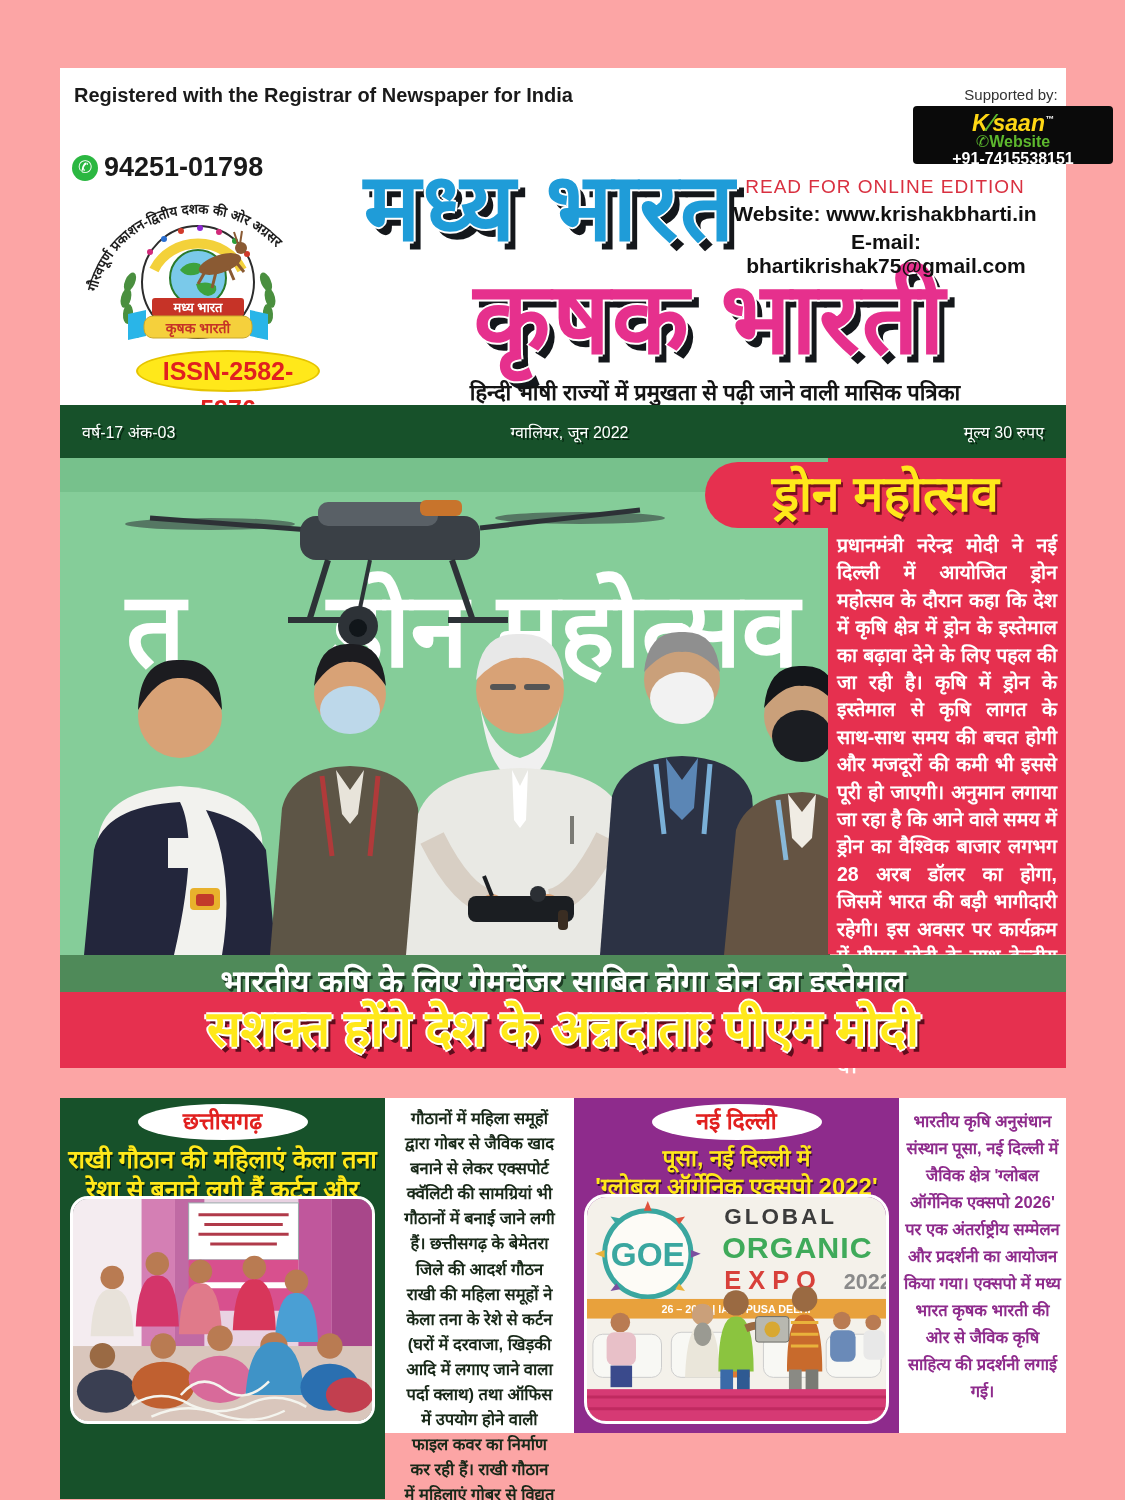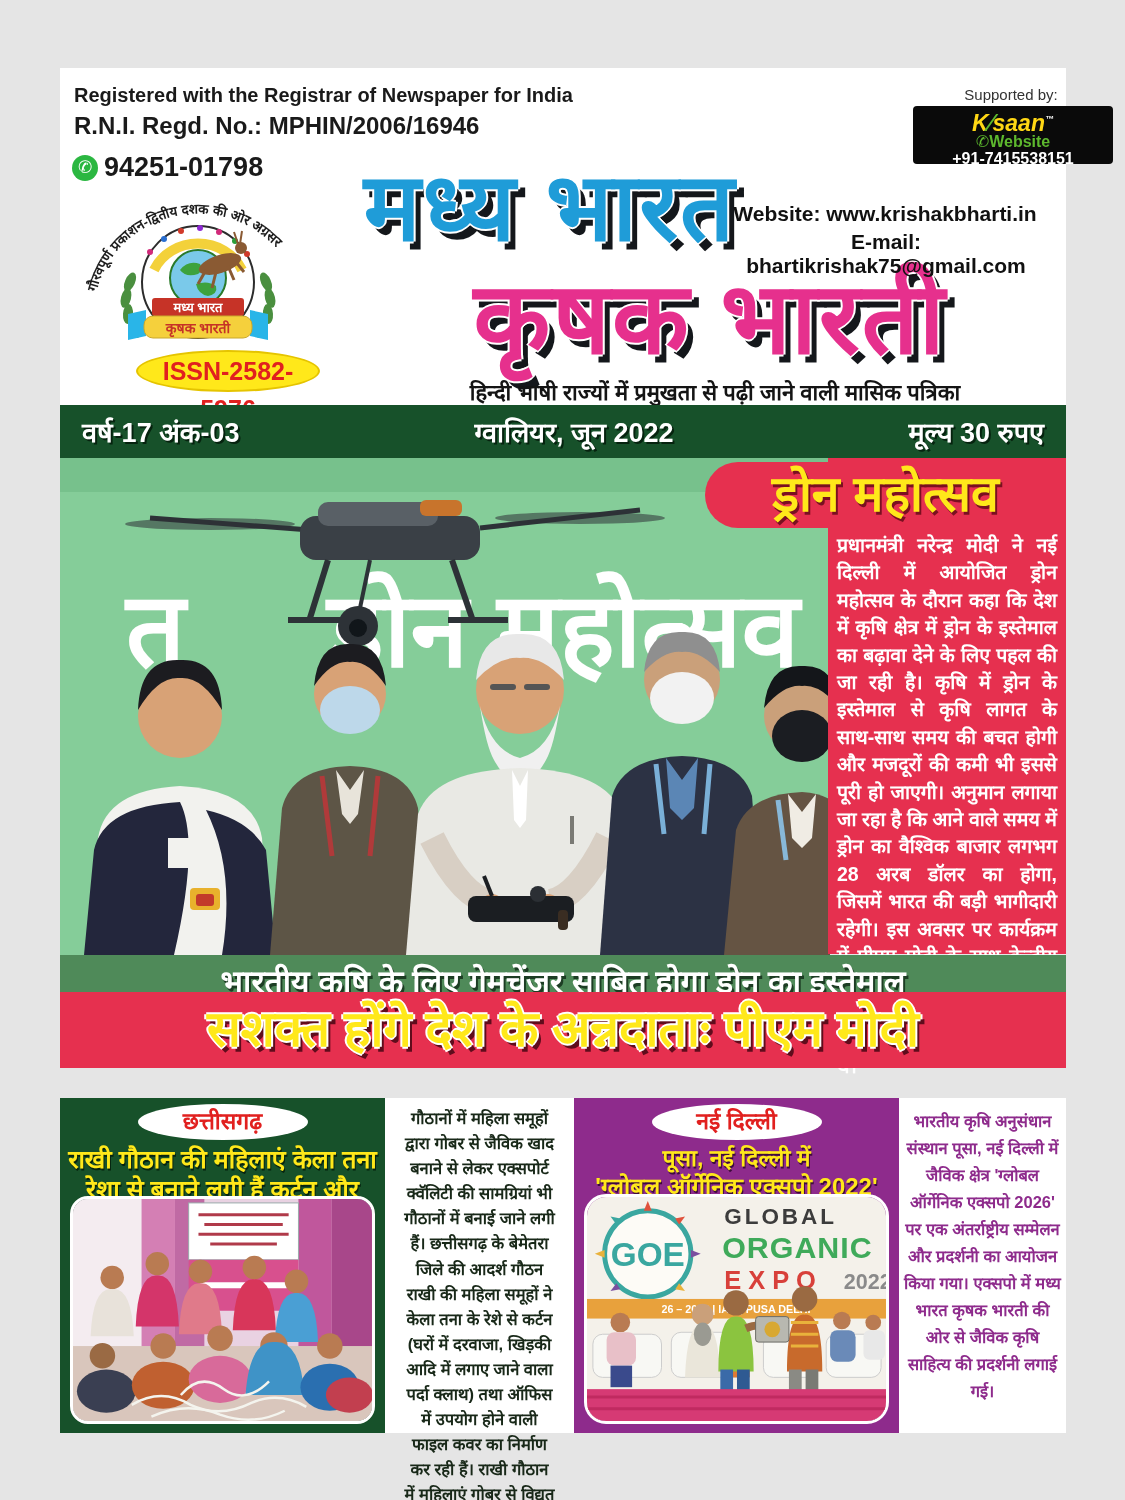--- a/index.html
+++ b/index.html
@@ -1,18 +1,18 @@
 <!DOCTYPE html>
 <html><head>
 <meta charset="utf-8">
 <style>
   * { margin:0; padding:0; box-sizing:border-box; }
   html,body { background:#8fc492; }
   body { font-family:"Liberation Sans","DejaVu Sans",sans-serif; }
-  #page { position:relative; width:1125px; height:1500px; background:#e5e5e5; overflow:hidden; margin:0 auto; }
+  #page { position:relative; width:1125px; height:1500px; background:#fca5a5; overflow:hidden; margin:0 auto; }
 
   
   .header-card { position:absolute; left:60px; top:68px; width:1006px; height:337px; background:#ffffff; }
   .reg-line { position:absolute; left:14px; top:16px; font-size:20px; font-weight:bold; color:#1a1a1a; }
   .rni-line { position:absolute; left:14px; top:44px; font-size:24px; font-weight:bold; color:#1a1a1a; }
   .phone-row { position:absolute; left:12px; top:84px; display:flex; align-items:center; gap:6px; }
   .wa-icon { width:26px; height:26px; background:#2bb741; border-radius:50%; color:#fff; font-size:17px; line-height:26px; text-align:center; }
   .phone-num { font-size:27px; font-weight:bold; color:#1a1a1a; }
 
   .emblem { position:absolute; left:8px; top:118px; width:260px; height:166px; }
@@ -30,38 +30,38 @@
   .kisaan-leaf { color:#5db82e; }
   .kisaan-tm { font-size:9px; vertical-align:super; color:#fff; }
   .kisaan-line2 { font-size:16px; font-weight:bold; color:#5db82e; line-height:16px; }
   .kisaan-line3 { font-size:16px; font-weight:bold; color:#ffffff; line-height:18px; }
   .read-line { position:absolute; right:16px; top:108px; width:330px; text-align:center; font-size:19px; color:#d93040; letter-spacing:1px; }
   .web-line  { position:absolute; right:16px; top:134px; width:330px; text-align:center; font-size:21px; font-weight:bold; color:#111; }
   .mail-line { position:absolute; right:10px; top:162px; width:340px; text-align:center; font-size:21px; font-weight:bold; color:#111; }
 
   
   .issue-bar { position:absolute; left:60px; top:405px; width:1006px; height:53px; background:#17512a; display:flex; align-items:center; justify-content:space-between; padding:0 22px; }
-  .issue-bar span { color:#ffffff; font-size:27px; font-weight:bold; text-shadow:2px 2px 0 #06230f; }
+  .issue-bar span { color:#ffffff; font-size:16px; font-weight:normal; text-shadow:2px 2px 0 #06230f; }
 
   
   .lead-photo { position:absolute; left:60px; top:458px; width:770px; height:497px; }
   .lead-headbox { position:absolute; left:705px; top:462px; width:361px; height:66px; background:#e6304f; border-radius:34px 0 0 34px; text-align:center; }
   .lead-headline { font-size:50px; font-weight:bold; color:#ffe81a; line-height:64px; text-shadow:2px 3px 0 #7a1020; }
   .lead-panel { position:absolute; left:828px; top:458px; width:238px; height:496px; background:#e6304f; }
   .lead-body { position:absolute; left:9px; top:74px; width:220px; font-size:19.5px; font-weight:bold; color:#ffffff; line-height:27.4px; text-align:justify; }
 
   .strap-green { position:absolute; left:60px; top:955px; width:1006px; height:55px; background:#4f8a59; text-align:center; }
   .strap-green div { font-size:32px; font-weight:bold; color:#ffffff; line-height:55px; text-shadow:2px 3px 0 #1d3d24; }
   .strap-red { position:absolute; left:60px; top:992px; width:1006px; height:76px; background:#e6304f; text-align:center; }
   .strap-red div { font-size:50px; font-weight:bold; color:#ffe81a; line-height:74px;
         text-shadow:-2px 0 0 #fff,2px 0 0 #fff,0 -2px 0 #fff,0 2px 0 #fff,4px 5px 0 #5f0c1c; }
 
   
   .bottom-row { position:absolute; left:60px; top:1098px; width:1006px; height:335px; }
-  .panel-left { position:absolute; left:0; top:0; width:325px; height:335px; background:#17512a; }
+  .panel-left { position:absolute; left:0; top:0; width:325px; height:401px; background:#17512a; }
   .badge-oval { margin:6px auto 0; width:170px; height:36px; background:#ffffff; border-radius:50%; text-align:center; line-height:34px; font-size:23px; font-weight:bold; color:#e1201f; }
   .head-left { margin-top:4px; text-align:center; font-size:25px; font-weight:bold; color:#ffe81a; line-height:30px; text-shadow:1px 2px 0 #06230f; padding:0 6px; }
   .photo-frame { position:absolute; left:10px; top:98px; width:305px; height:228px; border:3px solid #fff; border-radius:18px; overflow:hidden; }
 
   .col-mid { position:absolute; left:325px; top:0; width:189px; height:335px; background:#ffffff; padding:8px 19px; }
   .col-mid div { font-size:16.5px; font-weight:bold; color:#182818; line-height:25.1px; text-align:center; }
 
   .panel-right { position:absolute; left:514px; top:0; width:325px; height:335px; background:#8e2b8c; }
   .head-right1 { margin-top:4px; text-align:center; font-size:23px; font-weight:bold; color:#ffe81a; line-height:28px; text-shadow:1px 2px 0 #3d0b3d; }
   .head-right2 { text-align:center; font-size:24px; font-weight:bold; color:#ffe81a; line-height:30px; text-shadow:1px 2px 0 #3d0b3d; }
@@ -72,21 +72,20 @@
 
   svg { display:block; }
 </style>
 </head>
 <body>
 
 <div id="page">
 
   <div class="header-card">
     <div class="reg-line">Registered with the Registrar of Newspaper for India</div>
-    <div class="rni-line">R.N.I. Regd. No.: MPHIN/2006/16946</div>
     <div class="phone-row">
       <span class="wa-icon">✆</span>
       <span class="phone-num">94251-01798</span>
     </div>
 
     <svg class="emblem" viewBox="0 0 260 166">
       <defs>
           <path id="arcpath" d="M 28,108 A 104,100 0 0 1 232,108"></path>
         </defs>
       <text font-size="13.5" font-weight="bold" fill="#1d1d1d">
@@ -135,20 +134,21 @@
     <div class="m1">मध्य भारत</div>
     <div class="m2">कृषक भारती</div>
     <div class="tagline">हिन्दी भाषी राज्यों में प्रमुखता से पढ़ी जाने वाली मासिक पत्रिका</div>
 
     <div class="supported">Supported by:</div>
     <div class="kisaan-box">
       <div class="kisaan-line1"><span>K</span><span class="kisaan-leaf">⁄</span><span>saan</span><span class="kisaan-tm">™</span></div>
       <div class="kisaan-line2"><span>✆</span><span>Website</span></div>
       <div class="kisaan-line3">+91-7415538151</div>
     </div>
+    <div class="read-line">READ FOR ONLINE EDITION</div>
     <div class="web-line">Website: www.krishakbharti.in</div>
     <div class="mail-line">E-mail: bhartikrishak75@gmail.com</div>
   </div>
 
   <div class="issue-bar">
     <span>वर्ष-17  अंक-03</span>
     <span>ग्वालियर, जून 2022</span>
     <span>मूल्य 30 रुपए</span>
   </div>
 

